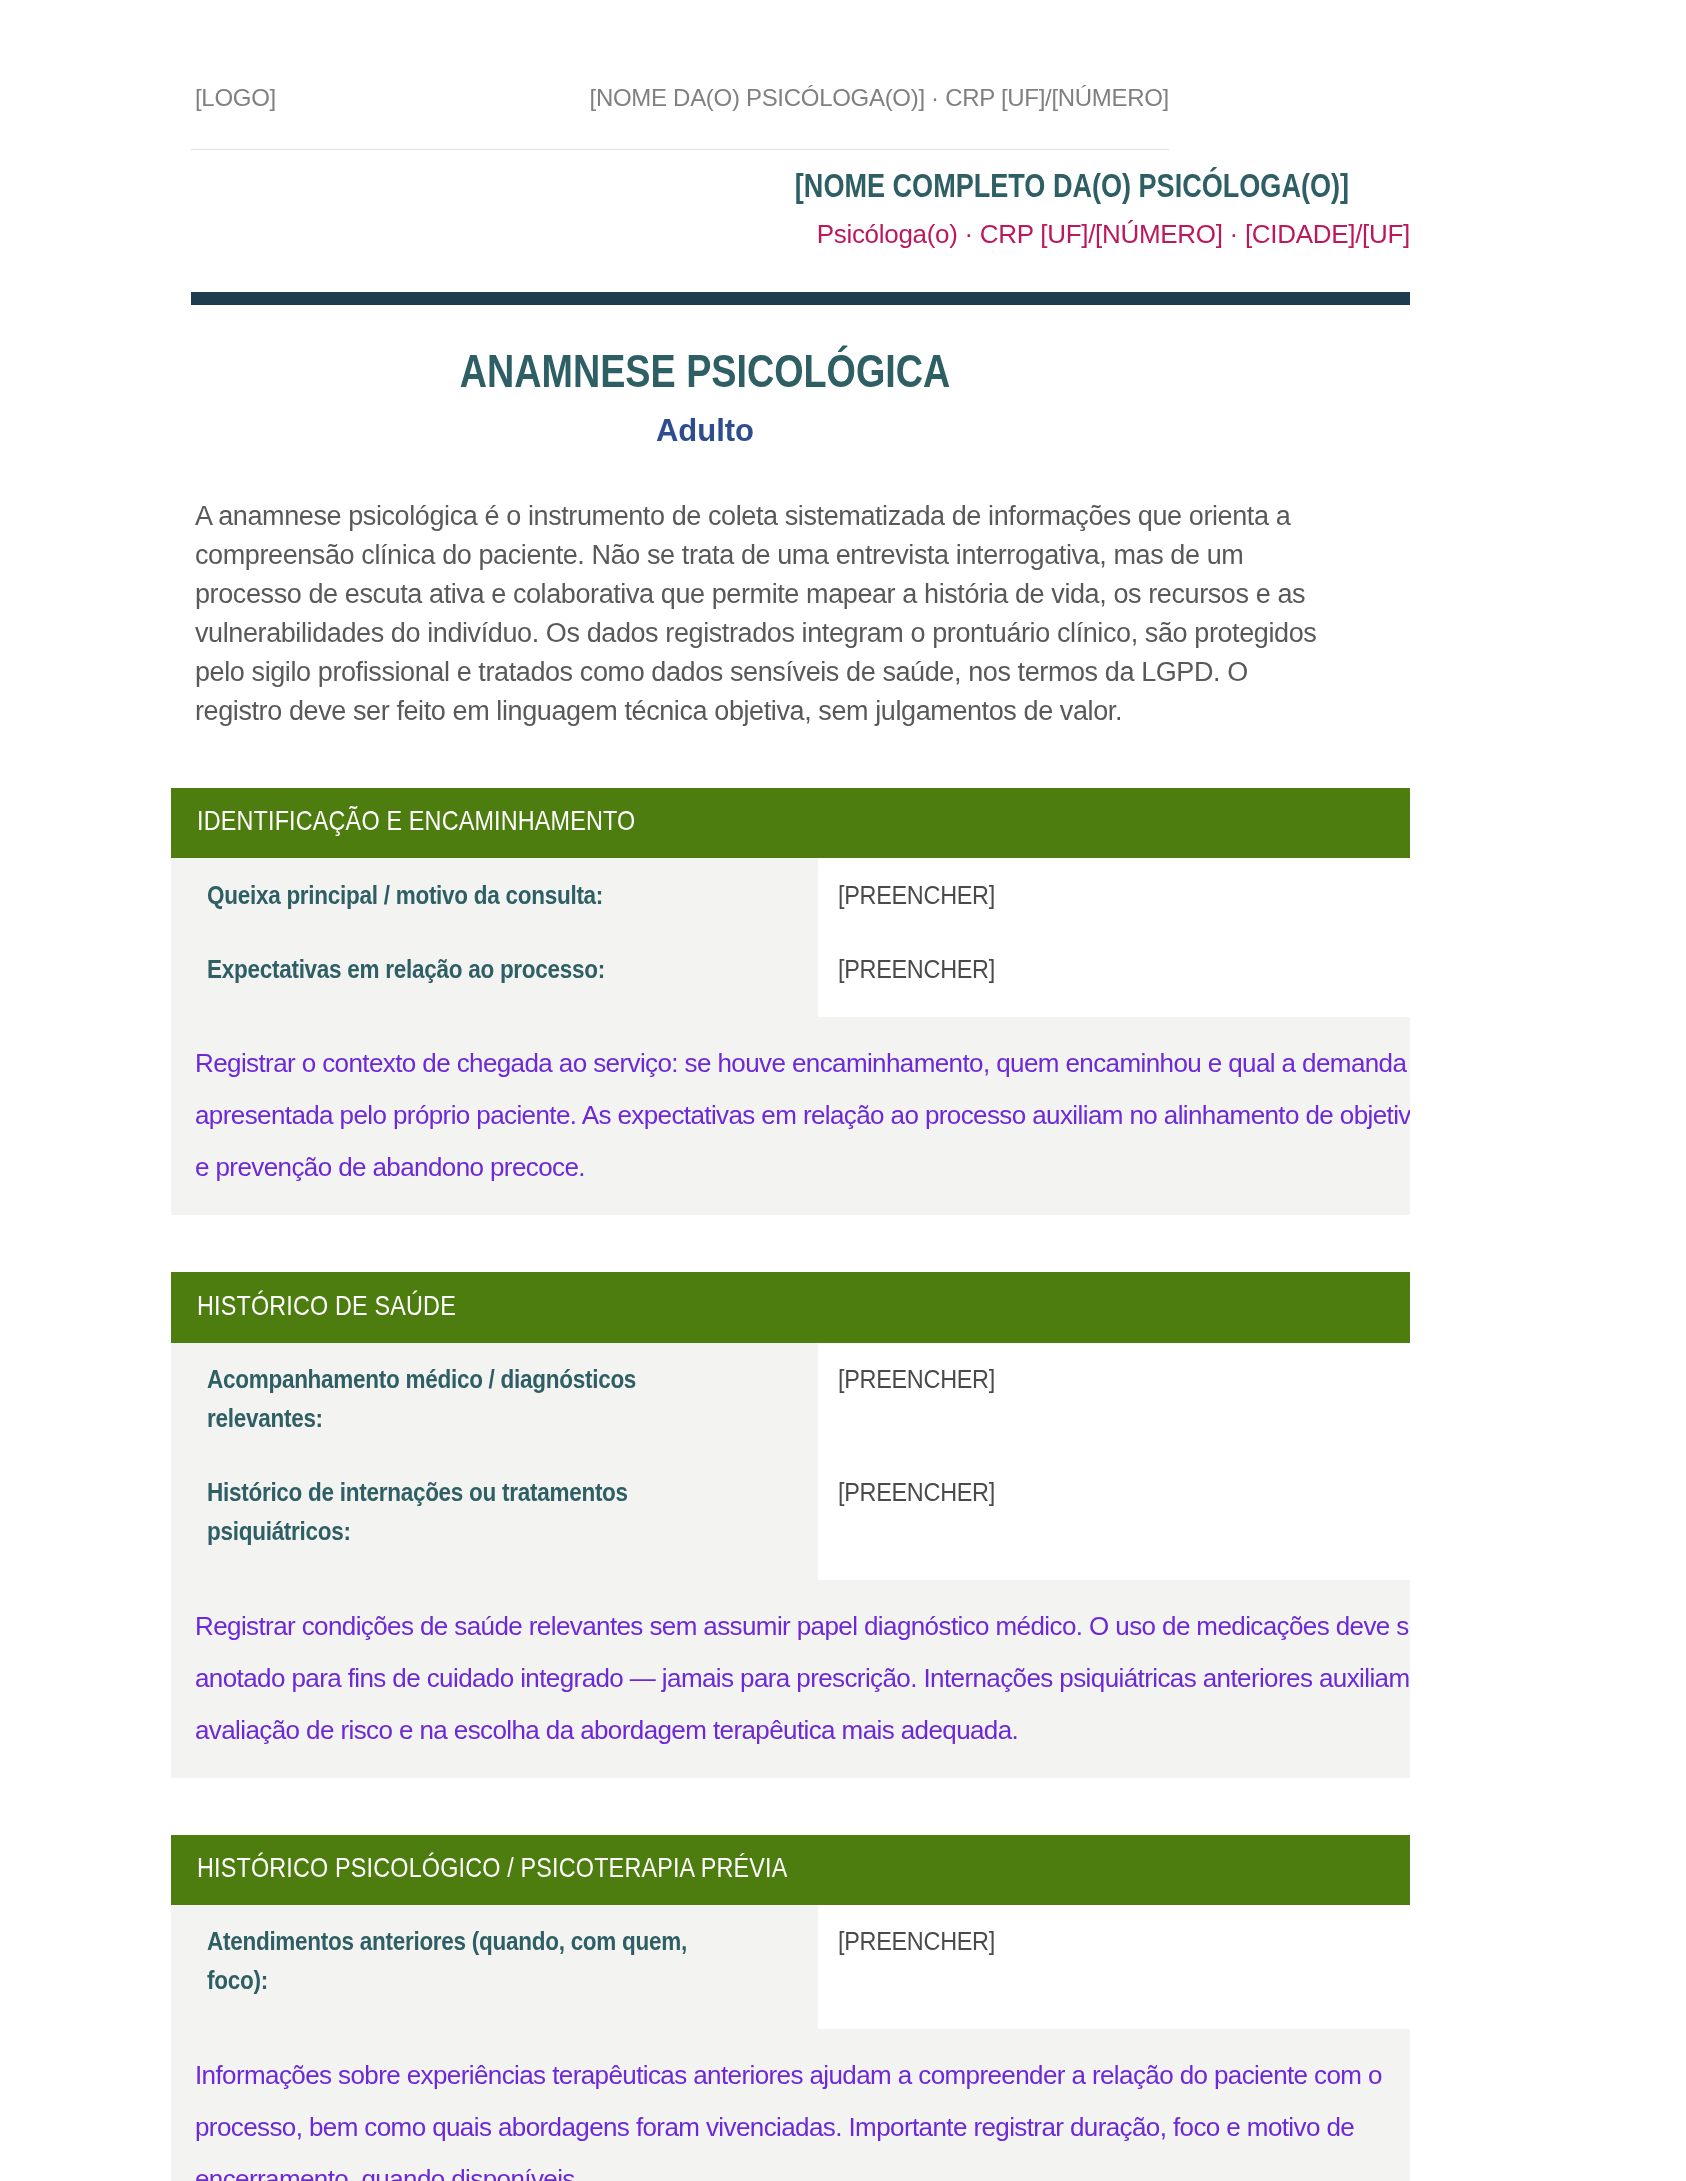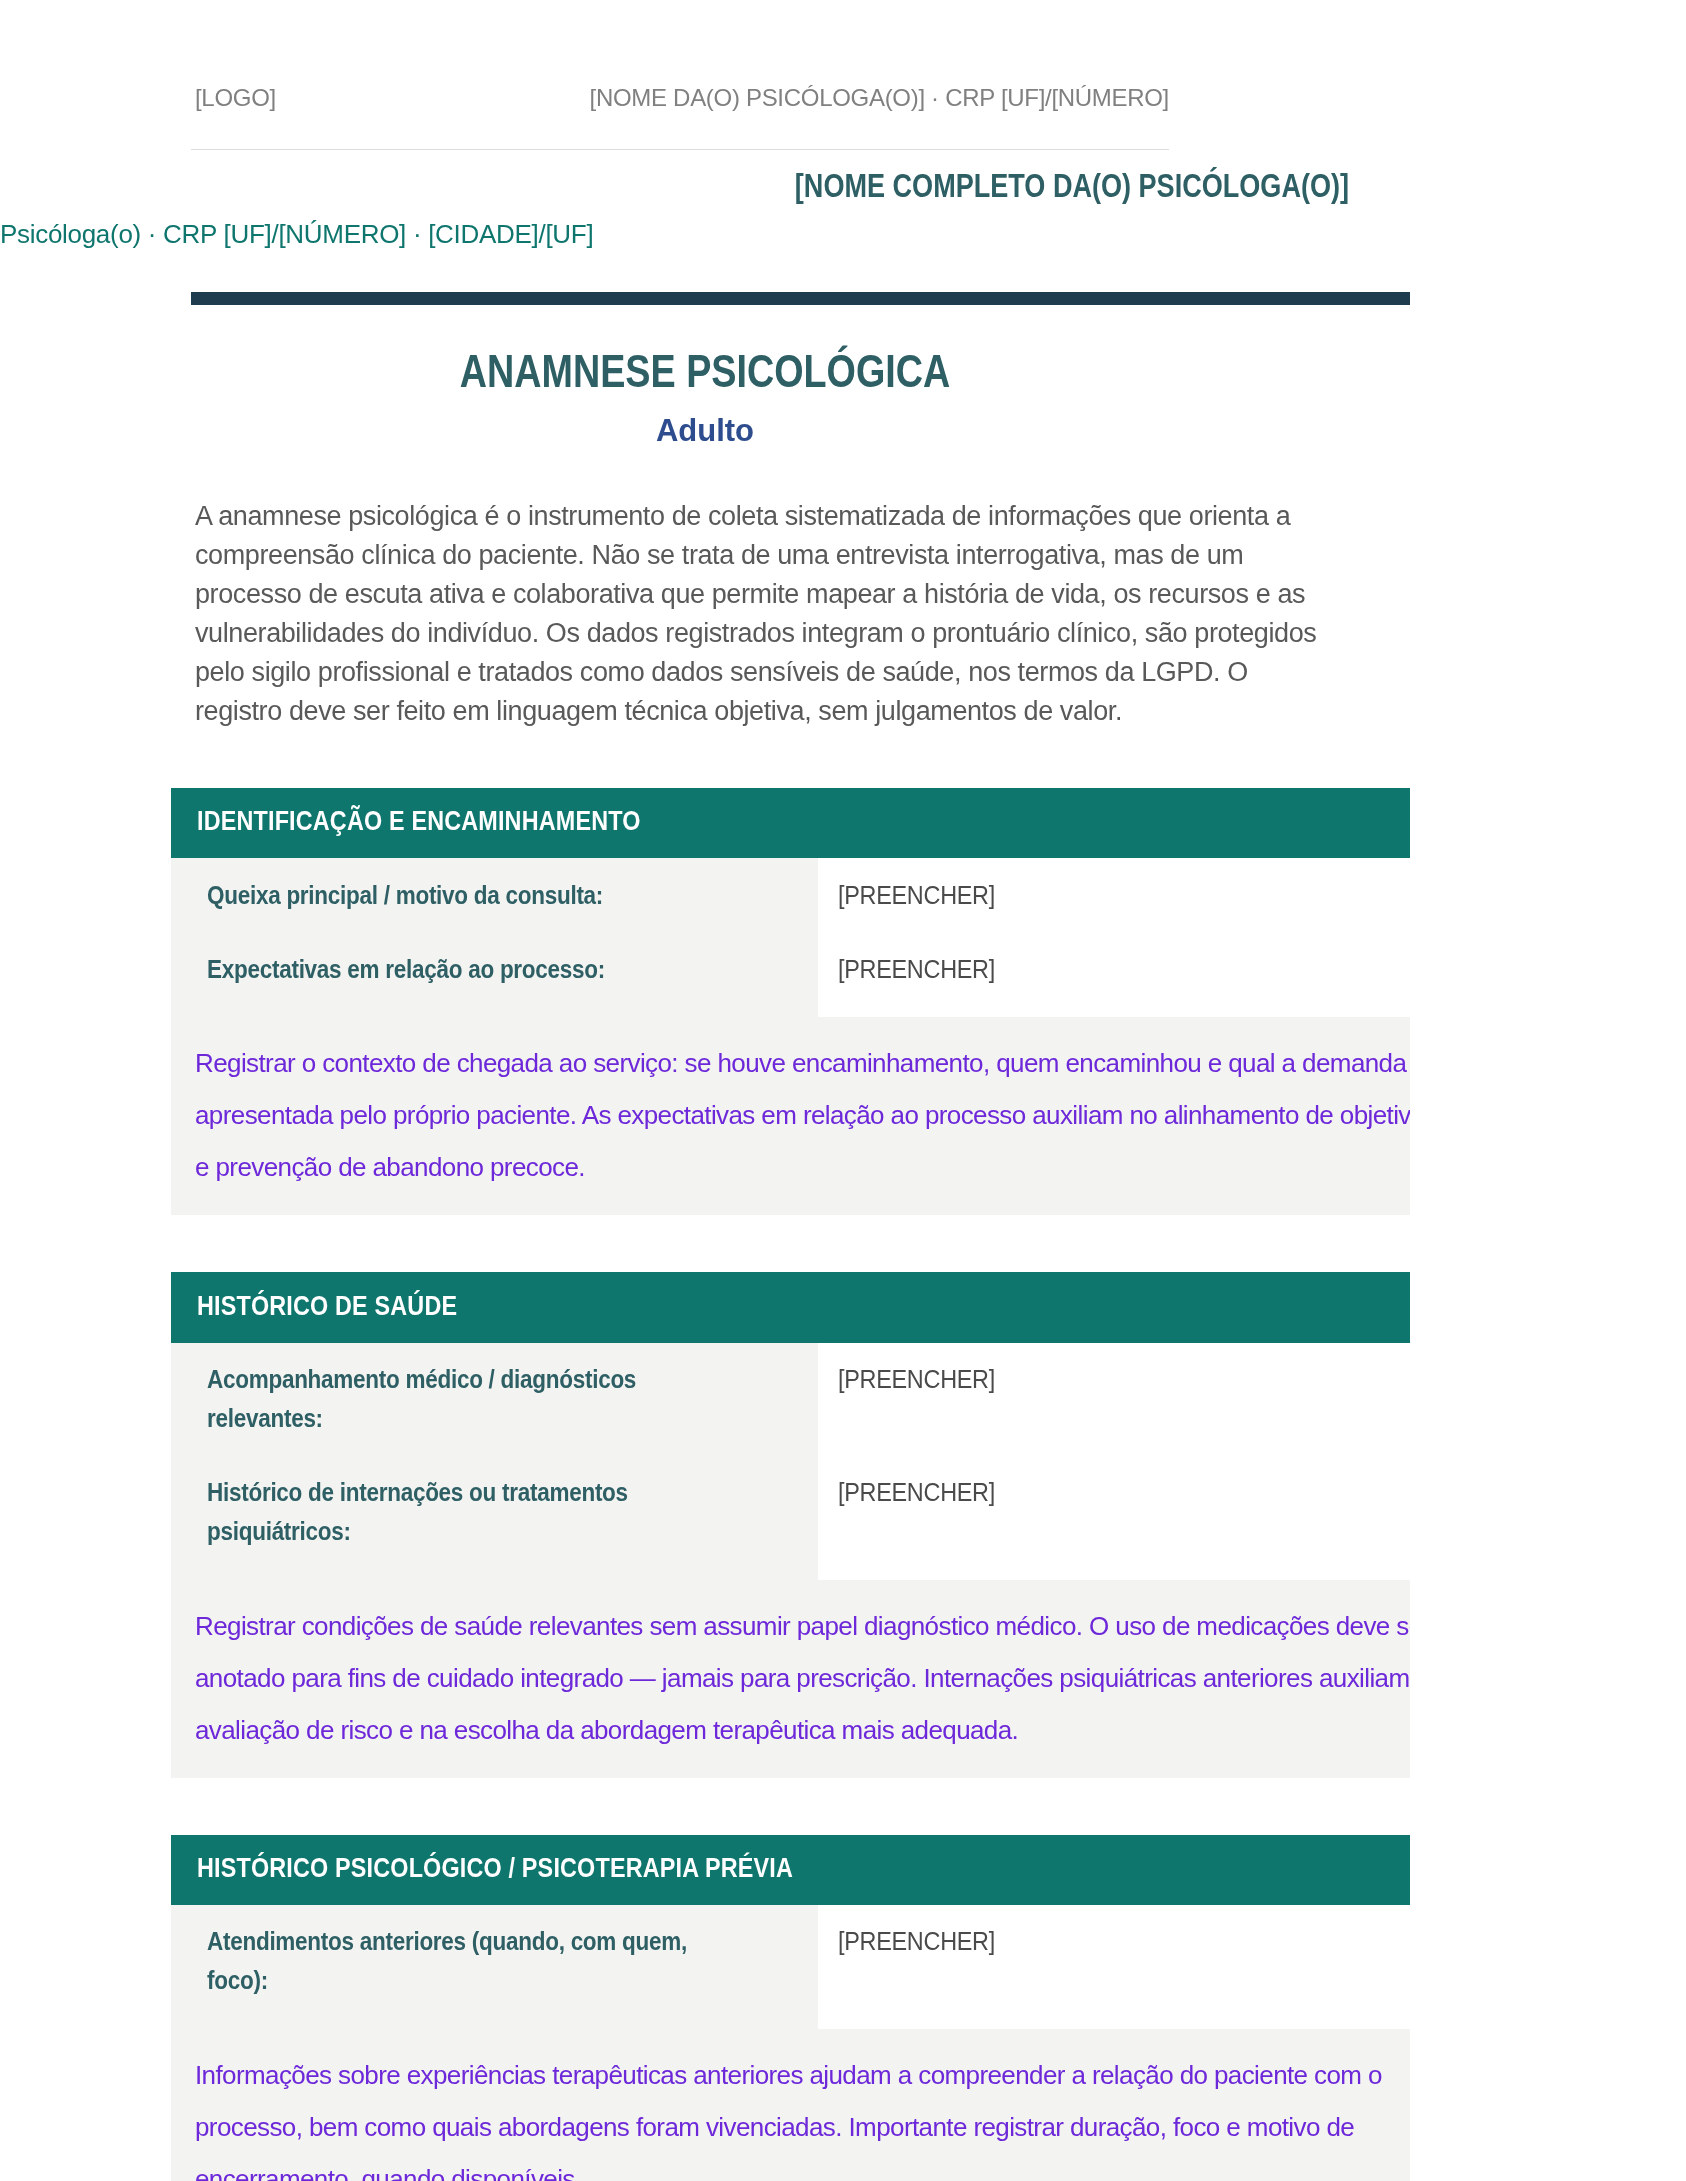--- a/index.html
+++ b/index.html
@@ -30,23 +30,23 @@
   .mast-name{
     margin-top:16.5px;
     text-align:right;
     color:#2e5f64;
     font-size:33px;
     font-weight:bold;
   }
   .mast-name .cond{display:inline-block;transform:scaleX(0.82);transform-origin:center;}
   .mast-details{
     margin-top:14.7px;
-    text-align:left;
+    text-align:right;
     font-size:26px;
-    color:#0f766e;
+    color:#be185d;
     letter-spacing:-0.3px;
   }
   .thick-bar{
     margin:42px 0 0 191px;
     width:1304px;
     height:13px;
     background:#1e3c4e;
   }
   
   .doc-title{
@@ -69,25 +69,25 @@
     margin:48px 92px 0 195px;
     font-size:27px;
     line-height:39px;
     color:#595959;
     letter-spacing:-0.4px;
   }
   
   .section{margin:57px 222px 0 171px;width:1293px;}
   .section.first{margin-top:57px;}
   .band{
-    background:#0f766e;
+    background:#4d7c0f;
     color:#ffffff;
     padding:17.4px 26px 21px 26px;
     font-size:27.5px;
-    font-weight:bold;
+    font-weight:normal;
     letter-spacing:0.2px;
   }
   .band .cond{display:inline-block;transform:scaleX(0.85);transform-origin:left center;white-space:nowrap;}
   .rows{
     background:linear-gradient(90deg,#f3f3f1 0,#f3f3f1 50%,#ffffff 50%,#ffffff 100%);
     padding-bottom:11px;
     padding-left:12px;
   }
   .row{display:flex;align-items:flex-start;padding:9.2px 0;}
   .cell-label{

